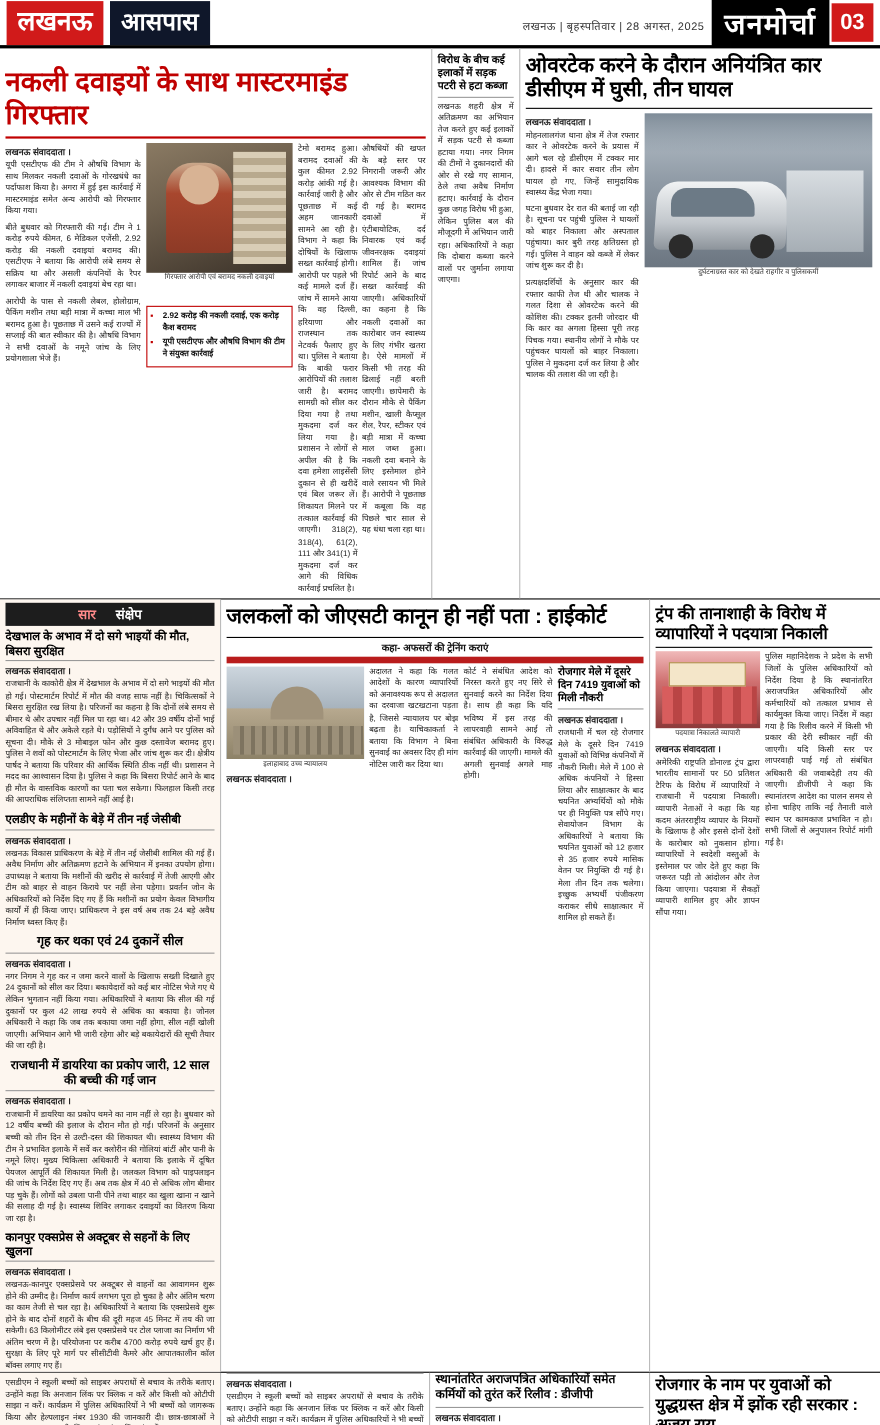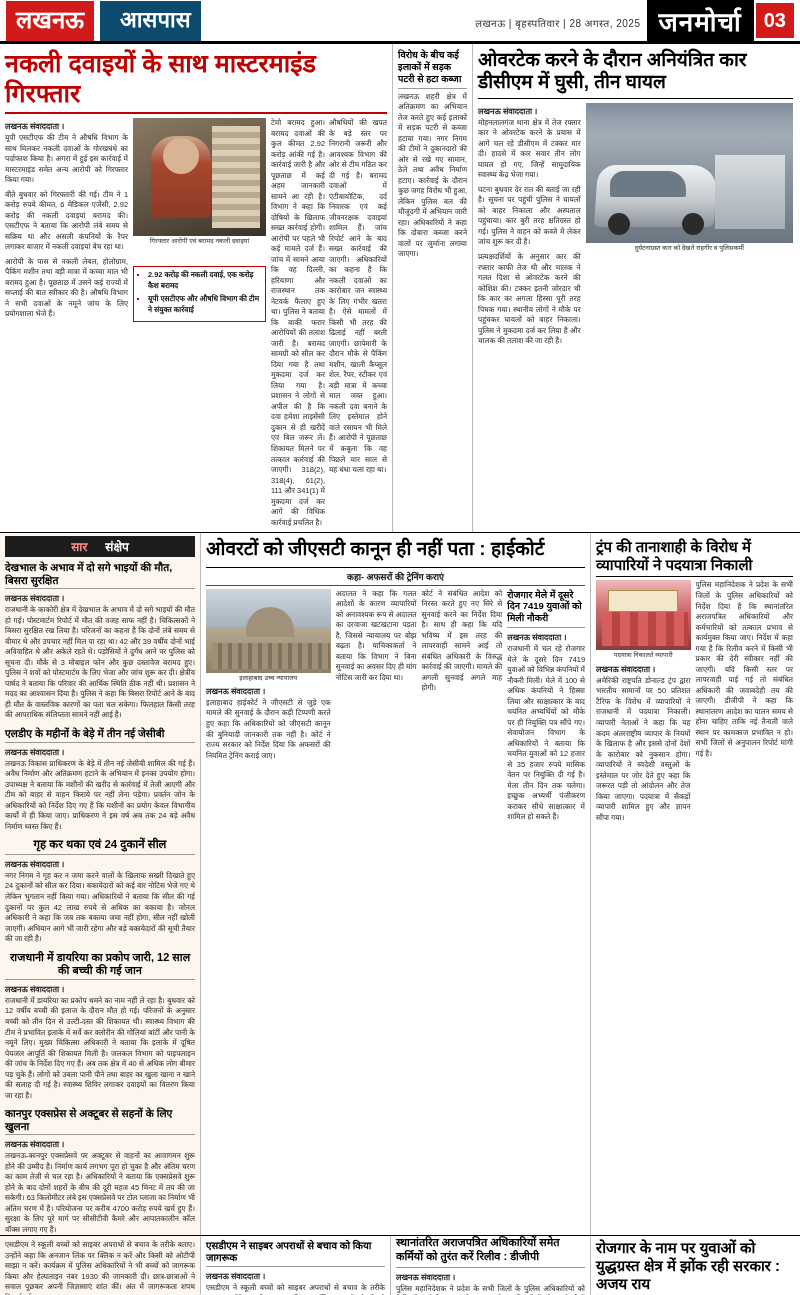--- a/index.html
+++ b/index.html
@@ -16,22 +16,22 @@
   .masthead {
     display:flex; align-items:stretch; height:44px;
     border-bottom: 3px solid #000;
   }
   .mh-left { display:flex; align-items:center; }
   .mh-city {
     background:#d11a1a; color:#fff; font-weight:bold; font-size:24px;
     padding:2px 10px 4px 10px; margin:3px 3px 3px 6px; line-height:34px;
   }
   .mh-city2 {
-    background:#0c4a6e; color:#fff; font-weight:bold; font-size:22px;
-    padding:2px 10px 4px 20px; margin:3px; line-height:34px;
+    background:#0f172a; color:#fff; font-weight:bold; font-size:22px;
+    padding:2px 10px 4px 10px; margin:3px; line-height:34px;
   }
   .mh-mid { flex:1; text-align:right; font-size:10px; color:#333; padding-top:16px; }
   .mh-mid .mline { letter-spacing:.5px; }
   .mh-right { display:flex; align-items:center; }
   .mh-logo {
     background:#000; color:#fff; font-weight:bold; font-size:26px;
     padding:4px 12px; margin:3px 0 3px 6px; letter-spacing:1px;
   }
   .mh-pageno {
     background:#d11a1a; color:#fff; font-weight:bold; font-size:20px;
@@ -83,21 +83,21 @@
     display:flex; gap:18px; justify-content:center; padding:2px 0; margin-top:3px;
   }
   .saar-head .sh-red { color:#ff8a8a; }
 
   .sec-head {
     font-weight:bold; font-size:12.5px; color:#000; line-height:1.2;
     margin:4px 0 2px 0;
   }
 
   .subhead-box {
-    border-top:1px solid #000; border-bottom:1px solid #b91c1c;
+    border-top:1px solid #000; border-bottom:6px solid #b91c1c;
     font-size:9px; font-weight:bold; text-align:center; padding:2px 0; margin:3px 0;
   }
 </style>
 </head>
 <body>
 
 <div class="page">
 
   <div class="masthead">
     <div class="mh-left">
@@ -109,21 +109,21 @@
     </div>
     <div class="mh-right">
       <div class="mh-logo">जनमोर्चा</div>
       <div class="mh-pageno">03</div>
     </div>
   </div>
 
   <div class="cols" style="border-bottom:1px solid #000;">
 
     <div class="col" style="width:392px; padding-bottom:4px;">
-      <div class="hl h-red h-xl" style="padding:5px 0 4px 0;">नकली दवाइयों के साथ मास्टरमाइंड गिरफ्तार</div>
+      <div class="hl h-red h-xl" style="padding:5px 0 4px 0;margin-top:12px;">नकली दवाइयों के साथ मास्टरमाइंड गिरफ्तार</div>
       <div class="rule" style="border-top:2px solid #c00000;"></div>
       <div class="cols" style="margin-top:4px;">
         <div style="width:128px; padding-right:5px;">
           <div class="dateline">लखनऊ संवाददाता ।</div>
           <div class="body">
             <p>यूपी एसटीएफ की टीम ने औषधि विभाग के साथ मिलकर नकली दवाओं के गोरखधंधे का पर्दाफाश किया है। अगरा में हुई इस कार्रवाई में मास्टरमाइंड समेत अन्य आरोपी को गिरफ्तार किया गया।</p>
             <p>बीते बुधवार को गिरफ्तारी की गई। टीम ने 1 करोड़ रुपये कीमत, 6 मेडिकल एजेंसी, 2.92 करोड़ की नकली दवाइयां बरामद की। एसटीएफ ने बताया कि आरोपी लंबे समय से सक्रिय था और असली कंपनियों के रैपर लगाकर बाजार में नकली दवाइयां बेच रहा था।</p>
             <p>आरोपी के पास से नकली लेबल, होलोग्राम, पैकिंग मशीन तथा बड़ी मात्रा में कच्चा माल भी बरामद हुआ है। पूछताछ में उसने कई राज्यों में सप्लाई की बात स्वीकार की है। औषधि विभाग ने सभी दवाओं के नमूने जांच के लिए प्रयोगशाला भेजे हैं।</p>
           </div>
         </div>
@@ -221,32 +221,31 @@
 
       <div style="margin-top:6px;">
         <div class="sec-head" style="font-size:10.5px;">कानपुर एक्सप्रेस से अक्टूबर से सहनों के लिए खुलना</div>
         <div class="thin" style="margin-bottom:3px;"></div>
         <div class="dateline">लखनऊ संवाददाता ।</div>
         <div class="body">लखनऊ-कानपुर एक्सप्रेसवे पर अक्टूबर से वाहनों का आवागमन शुरू होने की उम्मीद है। निर्माण कार्य लगभग पूरा हो चुका है और अंतिम चरण का काम तेजी से चल रहा है। अधिकारियों ने बताया कि एक्सप्रेसवे शुरू होने के बाद दोनों शहरों के बीच की दूरी महज 45 मिनट में तय की जा सकेगी। 63 किलोमीटर लंबे इस एक्सप्रेसवे पर टोल प्लाजा का निर्माण भी अंतिम चरण में है। परियोजना पर करीब 4700 करोड़ रुपये खर्च हुए हैं। सुरक्षा के लिए पूरे मार्ग पर सीसीटीवी कैमरे और आपातकालीन कॉल बॉक्स लगाए गए हैं।</div>
       </div>
     </div>
 
     <div class="col vsep" style="width:390px;">
-      <div class="hl h-lg" style="padding:5px 0 3px 0;">ओवरटों को जीएसटी कानून ही नहीं पता : हाईकोर्ट</div>
+      <div class="hl h-lg" style="padding:5px 0 3px 0;">जलकलों को जीएसटी कानून ही नहीं पता : हाईकोर्ट</div>
       <div class="subhead-box">कहा- अफसरों की ट्रेनिंग कराएं</div>
       <div class="cols">
         <div style="width:130px; padding-right:5px;">
           <div class="photo ph-c" style="height:84px;">
             <div style="position:absolute;left:0;bottom:0;width:100%;height:46px;background:linear-gradient(180deg,#b7a98f 0%,#8d8268 100%);"></div>
             <div style="position:absolute;left:40px;bottom:36px;width:48px;height:30px;background:#a0927a;border-radius:24px 24px 0 0;"></div>
             <div style="position:absolute;left:6px;bottom:4px;width:118px;height:26px;background:repeating-linear-gradient(90deg,#9c9079 0 6px,#7d735f 6px 10px);"></div>
           </div>
           <div class="caption">इलाहाबाद उच्च न्यायालय</div>
           <div class="dateline">लखनऊ संवाददाता ।</div>
-          <div class="body">इलाहाबाद हाईकोर्ट ने जीएसटी से जुड़े एक मामले की सुनवाई के दौरान कड़ी टिप्पणी करते हुए कहा कि अधिकारियों को जीएसटी कानून की बुनियादी जानकारी तक नहीं है। कोर्ट ने राज्य सरकार को निर्देश दिया कि अफसरों की नियमित ट्रेनिंग कराई जाए।</div>
         </div>
         <div style="width:86px; padding-right:5px;">
           <div class="body">अदालत ने कहा कि गलत आदेशों के कारण व्यापारियों को अनावश्यक रूप से अदालत का दरवाजा खटखटाना पड़ता है, जिससे न्यायालय पर बोझ बढ़ता है। याचिकाकर्ता ने बताया कि विभाग ने बिना सुनवाई का अवसर दिए ही मांग नोटिस जारी कर दिया था।</div>
         </div>
         <div style="width:86px; padding-right:5px;">
           <div class="body">कोर्ट ने संबंधित आदेश को निरस्त करते हुए नए सिरे से सुनवाई करने का निर्देश दिया है। साथ ही कहा कि यदि भविष्य में इस तरह की लापरवाही सामने आई तो संबंधित अधिकारी के विरुद्ध कार्रवाई की जाएगी। मामले की अगली सुनवाई अगले माह होगी।</div>
         </div>
         <div style="width:78px;">
           <div class="hl h-sm" style="font-size:9.5px; line-height:1.25;">रोजगार मेले में दूसरे दिन 7419 युवाओं को मिली नौकरी</div>
           <div class="thin" style="margin:3px 0;"></div>
@@ -278,21 +277,20 @@
 
   <div class="rule"></div>
 
   <div class="cols">
 
     <div class="col" style="width:200px; background:#fdf6ef;">
       <div class="body" style="padding-top:4px;">एसडीएम ने स्कूली बच्चों को साइबर अपराधों से बचाव के तरीके बताए। उन्होंने कहा कि अनजान लिंक पर क्लिक न करें और किसी को ओटीपी साझा न करें। कार्यक्रम में पुलिस अधिकारियों ने भी बच्चों को जागरूक किया और हेल्पलाइन नंबर 1930 की जानकारी दी। छात्र-छात्राओं ने सवाल पूछकर अपनी जिज्ञासाएं शांत कीं। अंत में जागरूकता शपथ दिलाई गई।</div>
     </div>
 
     <div class="col vsep" style="width:190px;">
-      <div class="sec-head" style="font-size:10px;">एसडीएम ने साइबर अपराधों से बचाव को किया जागरूक</div>
       <div class="thin" style="margin-bottom:3px;"></div>
       <div class="dateline">लखनऊ संवाददाता ।</div>
       <div class="body">एसडीएम ने स्कूली बच्चों को साइबर अपराधों से बचाव के तरीके बताए। उन्होंने कहा कि अनजान लिंक पर क्लिक न करें और किसी को ओटीपी साझा न करें। कार्यक्रम में पुलिस अधिकारियों ने भी बच्चों को जागरूक किया और हेल्पलाइन नंबर 1930 की जानकारी दी। छात्र-छात्राओं ने सवाल पूछकर अपनी जिज्ञासाएं शांत कीं। अंत में जागरूकता शपथ दिलाई गई।</div>
     </div>
 
     <div class="col vsep" style="width:200px;">
       <div class="hl h-sm" style="font-size:11px; line-height:1.25;">स्थानांतरित अराजपत्रित अधिकारियों समेत कर्मियों को तुरंत करें रिलीव : डीजीपी</div>
       <div class="thin" style="margin:3px 0;"></div>
       <div class="dateline">लखनऊ संवाददाता ।</div>
       <div class="body">पुलिस महानिदेशक ने प्रदेश के सभी जिलों के पुलिस अधिकारियों को निर्देश दिया है कि स्थानांतरित अराजपत्रित अधिकारियों और कर्मचारियों को तत्काल प्रभाव से कार्यमुक्त किया जाए। निर्देश में कहा गया है कि रिलीव करने में किसी भी प्रकार की देरी स्वीकार नहीं की जाएगी। यदि किसी स्तर पर लापरवाही पाई गई तो संबंधित अधिकारी की जवाबदेही तय की जाएगी। डीजीपी ने कहा कि स्थानांतरण आदेश का पालन समय से होना चाहिए ताकि नई तैनाती वाले स्थान पर कामकाज प्रभावित न हो। सभी जिलों से अनुपालन रिपोर्ट मांगी गई है।</div>

